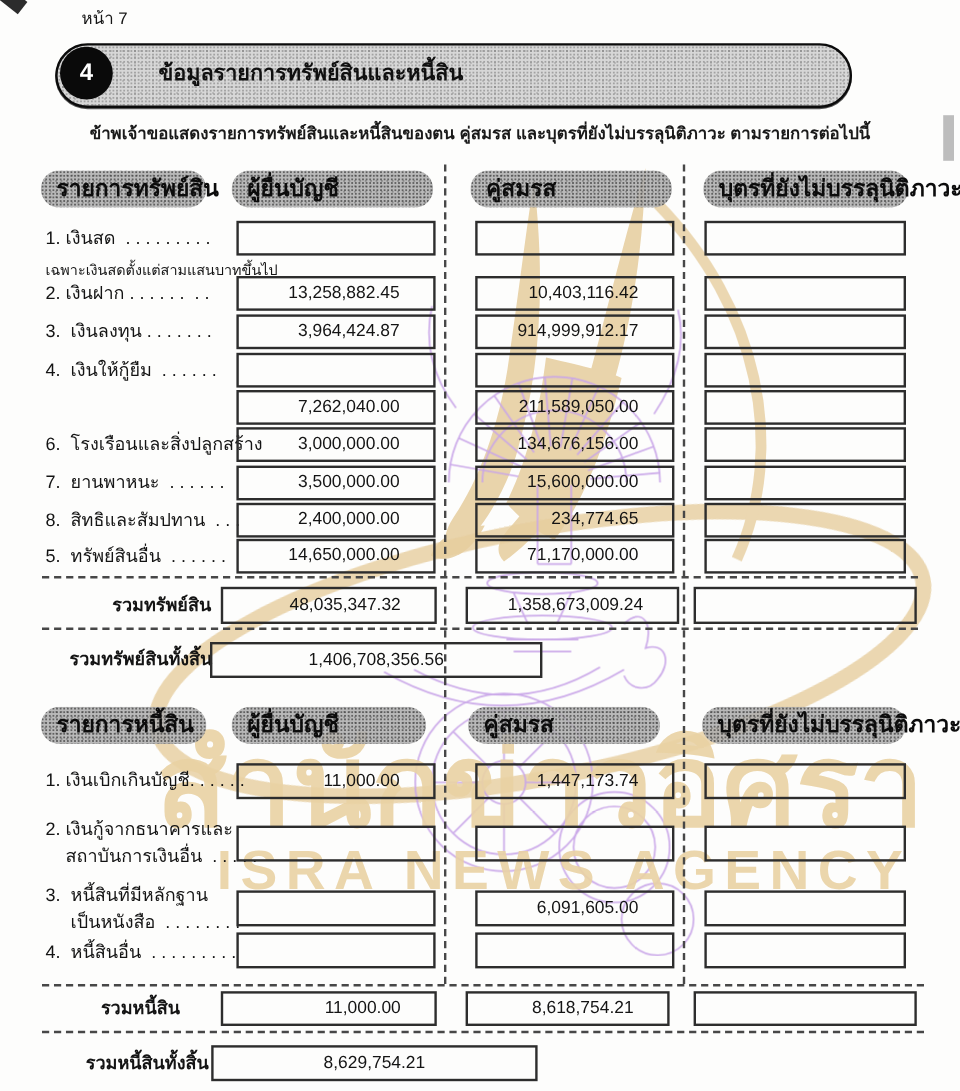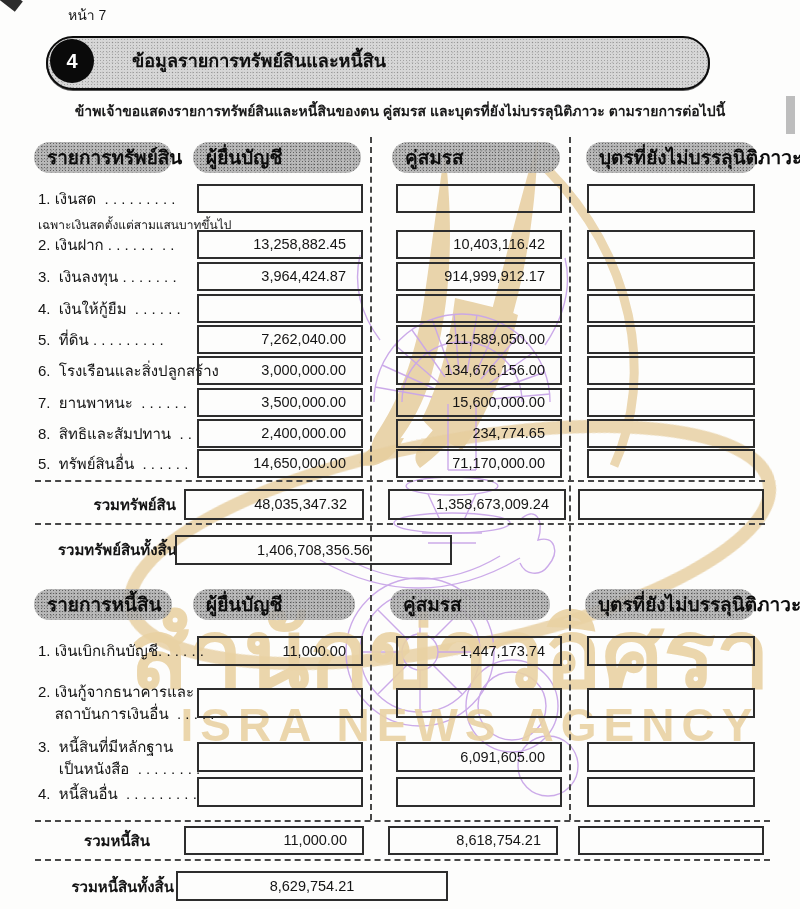--- a/index.html
+++ b/index.html
@@ -32,21 +32,21 @@
     background-size:3px 3px,4.5px 4.5px;background-position:0 0,1.5px 2px;
     font-size:19px;font-weight:bold;line-height:31px;padding-left:13px;box-sizing:border-box;
     color:#0c0c0c;white-space:nowrap;}
 
   .vdash{width:0;border-left:2px dashed #474747;}
   .hdash{height:0;border-top:2px dashed #474747;}
 
   .lbl{font-size:15px;white-space:pre;color:#141414;}
   .note{font-size:12px;color:#141414;}
   .vbox{border:2px solid #2d2d2d;background:transparent;box-sizing:border-box;
-        font-size:14.5px;text-align:right;padding-right:15px;color:#141414;}
+        font-size:14.5px;text-align:right;padding-right:28px;color:#141414;}
   .vbox.center{text-align:center;padding-right:0;}
   .tot-lbl{font-size:15px;font-weight:bold;text-align:right;white-space:nowrap;color:#141414;}
 </style>
 </head>
 <body>
 
 <div class="page">
 
   <svg class="wm" viewBox="0 0 800 909">
 
@@ -143,21 +143,20 @@
     <div class="abs lbl" style="left:38px;top:262px;line-height:29px;">3.  เงินลงทุน . . . . . . .</div>
     <div class="abs vbox" style="left:197px;top:262px;width:166px;height:29px;line-height:25px;">3,964,424.87</div>
     <div class="abs vbox" style="left:396px;top:262px;width:166px;height:29px;line-height:25px;">914,999,912.17</div>
     <div class="abs vbox" style="left:587px;top:262px;width:168px;height:29px;line-height:25px;"></div>
 
     <div class="abs lbl" style="left:38px;top:294px;line-height:29px;">4.  เงินให้กู้ยืม  . . . . . .</div>
     <div class="abs vbox" style="left:197px;top:294px;width:166px;height:29px;line-height:25px;"></div>
     <div class="abs vbox" style="left:396px;top:294px;width:166px;height:29px;line-height:25px;"></div>
     <div class="abs vbox" style="left:587px;top:294px;width:168px;height:29px;line-height:25px;"></div>
 
-    <div class="abs lbl" style="left:38px;top:325px;line-height:29px;">5.  ที่ดิน . . . . . . . . .</div>
     <div class="abs vbox" style="left:197px;top:325px;width:166px;height:29px;line-height:25px;">7,262,040.00</div>
     <div class="abs vbox" style="left:396px;top:325px;width:166px;height:29px;line-height:25px;">211,589,050.00</div>
     <div class="abs vbox" style="left:587px;top:325px;width:168px;height:29px;line-height:25px;"></div>
 
     <div class="abs lbl" style="left:38px;top:356px;line-height:29px;">6.  โรงเรือนและสิ่งปลูกสร้าง</div>
     <div class="abs vbox" style="left:197px;top:356px;width:166px;height:29px;line-height:25px;">3,000,000.00</div>
     <div class="abs vbox" style="left:396px;top:356px;width:166px;height:29px;line-height:25px;">134,676,156.00</div>
     <div class="abs vbox" style="left:587px;top:356px;width:168px;height:29px;line-height:25px;"></div>
 
     <div class="abs lbl" style="left:38px;top:388px;line-height:29px;">7.  ยานพาหนะ  . . . . . .</div>

